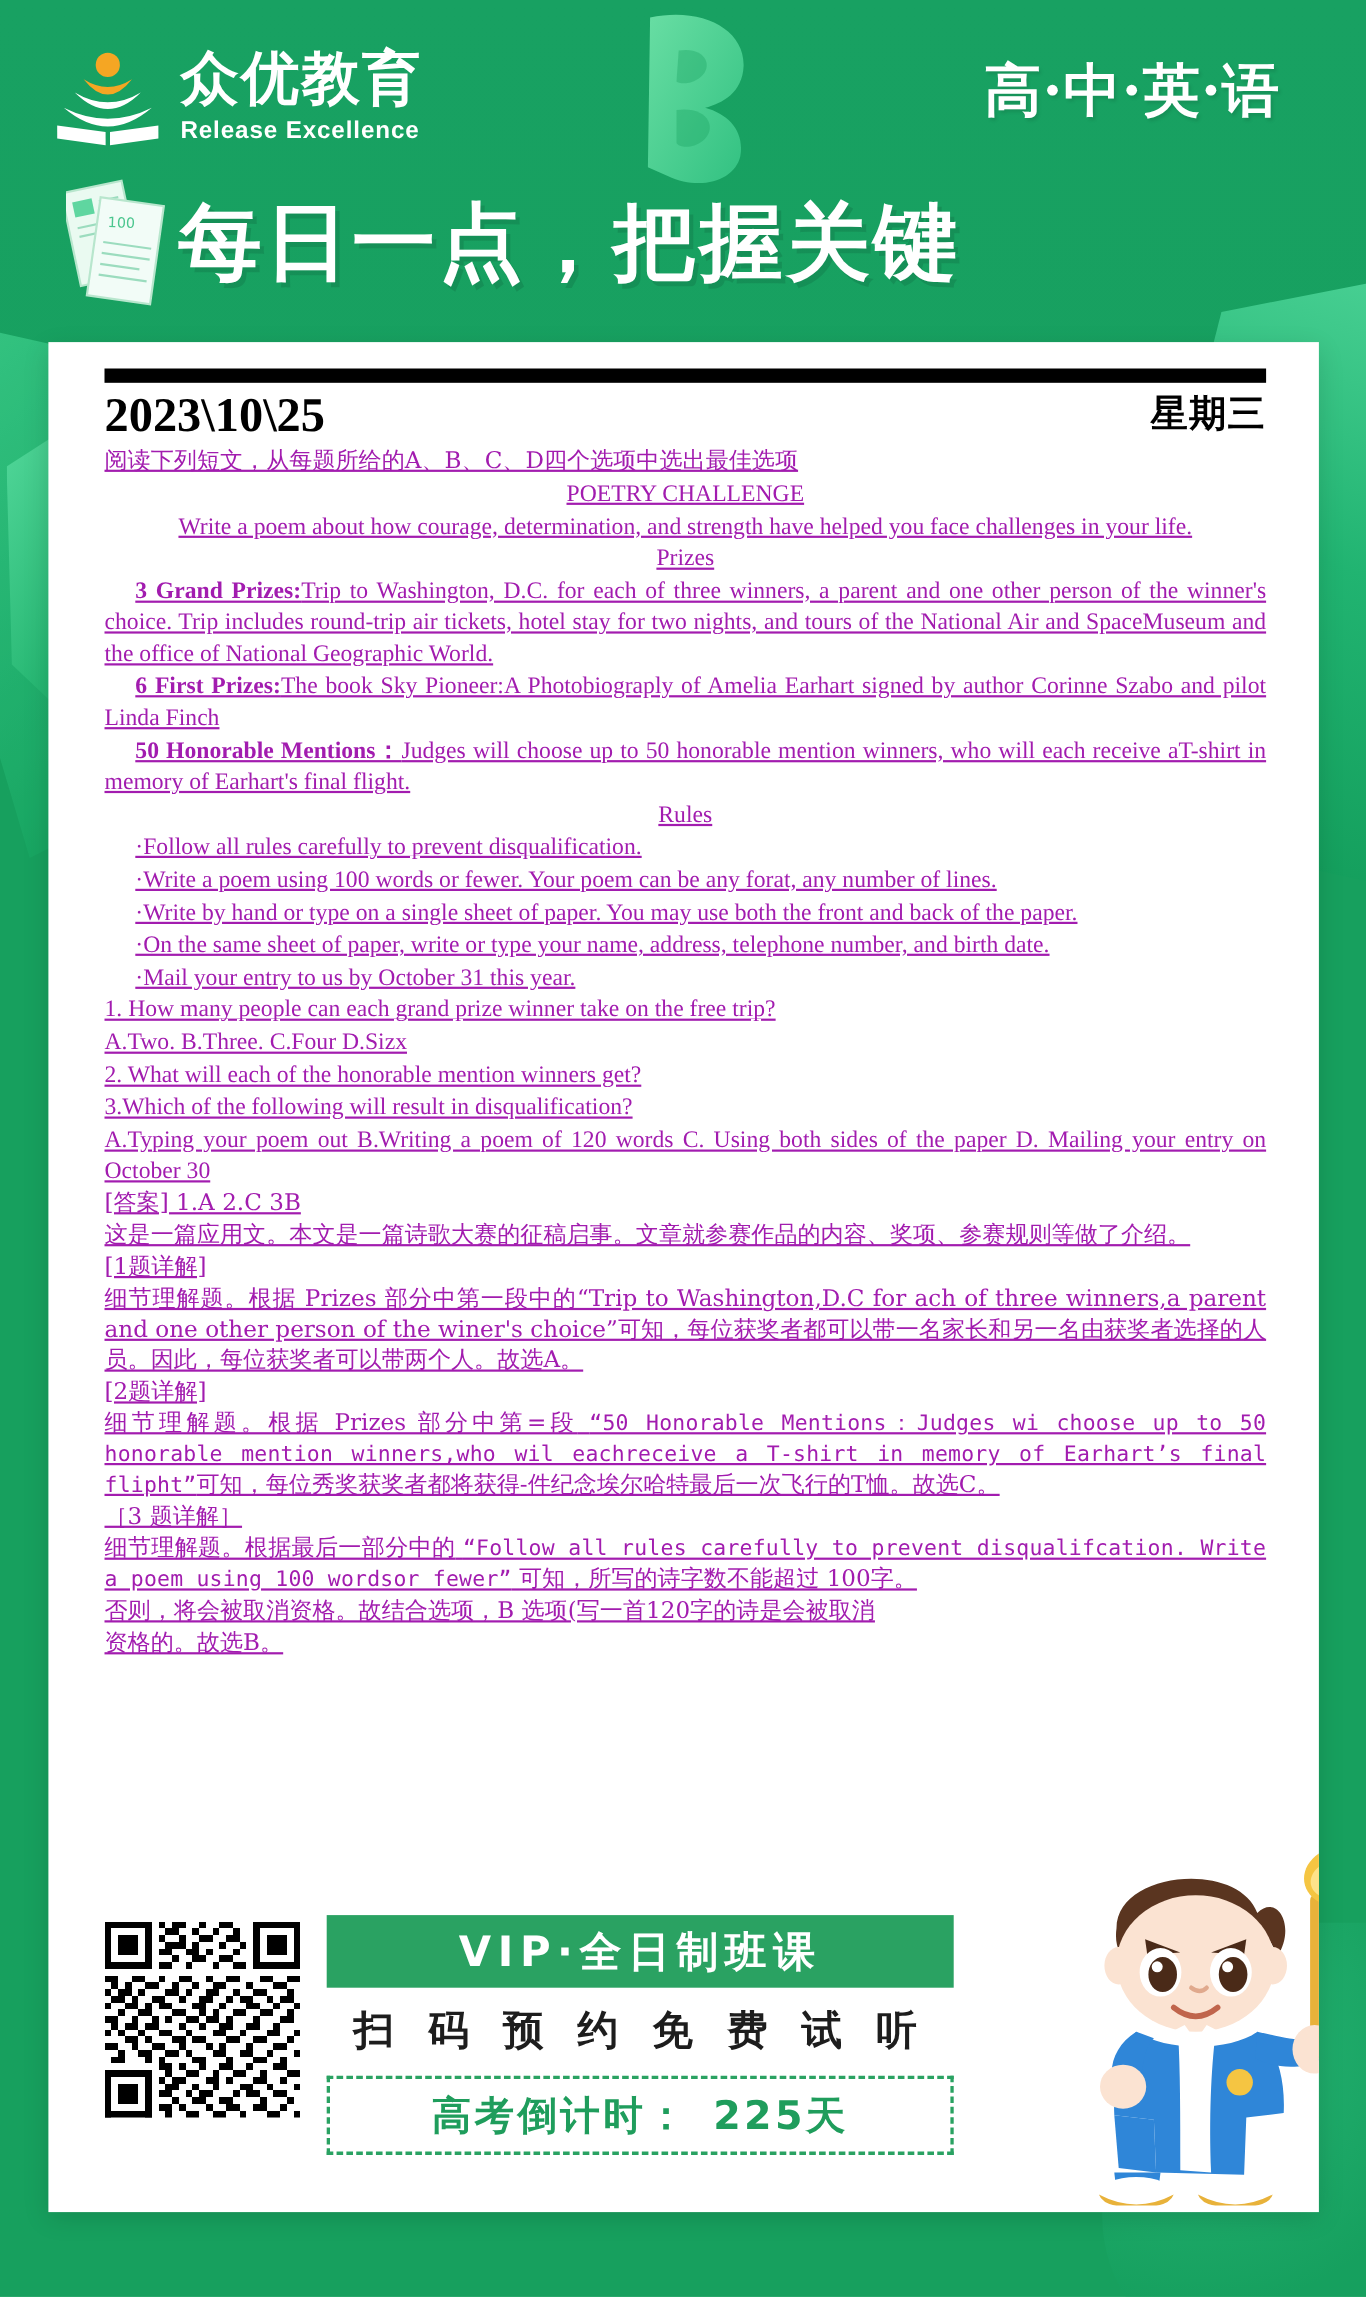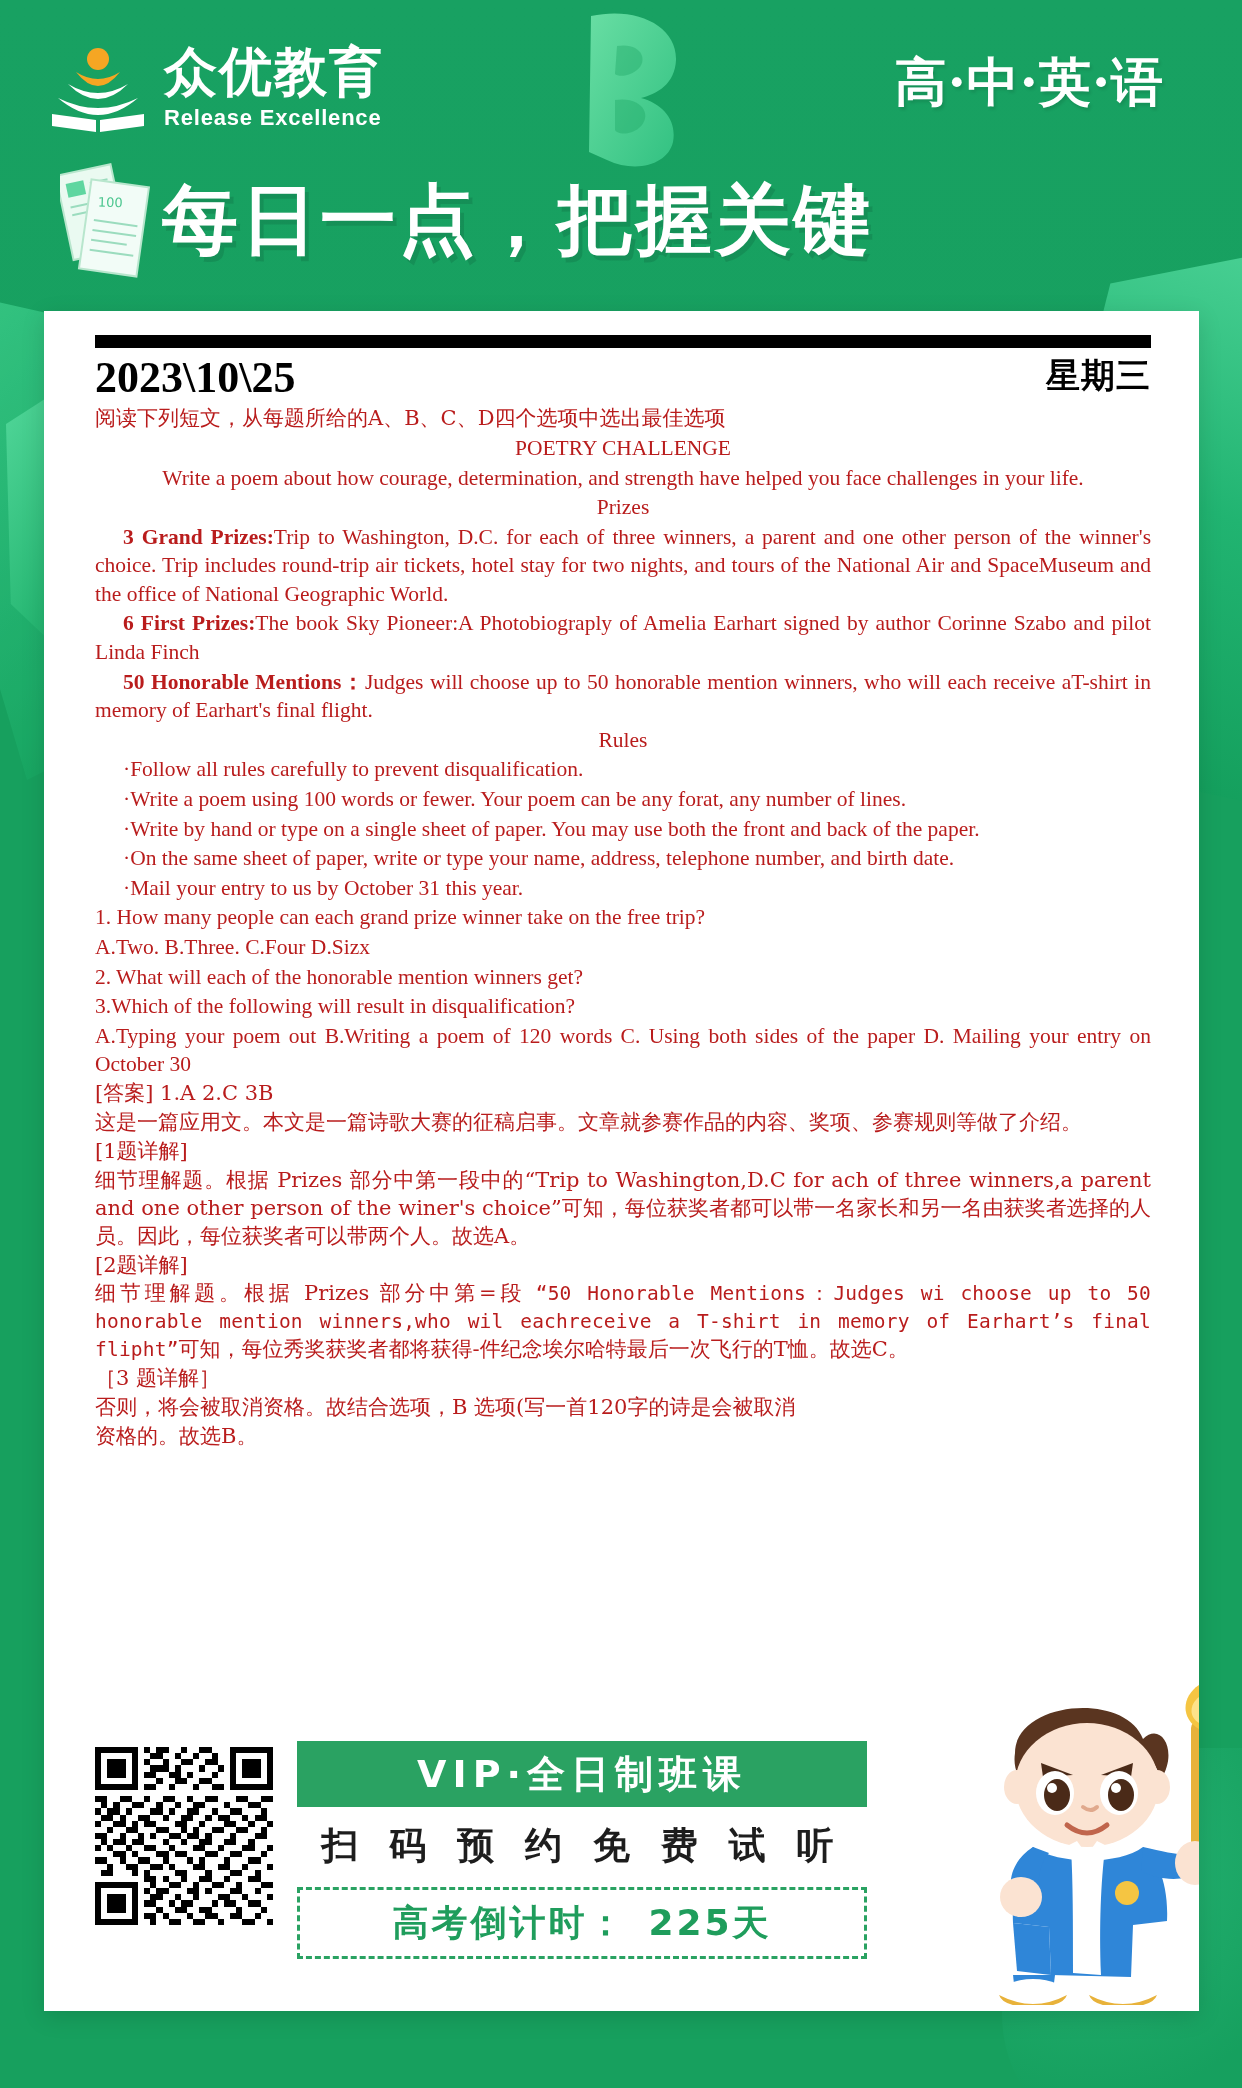--- a/index.html
+++ b/index.html
@@ -129,22 +129,23 @@
   .weekday {
     font-family: "DejaVu Serif", serif;
     font-weight: 700; font-size: 34px; color: #000; letter-spacing: 1px;
     padding-bottom: 4px;
   }
 
   .doc {
     font-family: "Liberation Serif", serif;
     font-size: 21.5px;
     line-height: 1.33;
-    color: #b91c1c;
+    color: #a21caf;
     padding: 2px 6px 0 6px;
+    text-decoration: underline;
   }
   .doc p { margin: 0 0 1px 0; }
   .p-cn { font-family: "DejaVu Serif", serif; font-size: 21px; }
   .center { text-align: center; }
   .indent { text-indent: 28px; }
   .b { font-weight: 700; }
   .mono {
     font-family: "DejaVu Sans Mono", monospace;
     font-size: 19.5px;
     letter-spacing: .2px;
@@ -310,20 +311,25 @@
       <p class="p-cn">[1题详解]</p>
       <p class="p-cn just">细节理解题。根据 Prizes 部分中第一段中的“Trip to Washington,D.C for ach of three winners,a parent and one other person of the winer's choice”可知，每位获奖者都可以带一名家长和另一名由获奖者选择的人员。因此，每位获奖者可以带两个人。故选A。</p>
 
       <p class="p-cn">[2题详解]</p>
       <p class="p-cn just">
         <span>细节理解题。根据 Prizes 部分中第=段</span>
         <span class="mono">“50 Honorable Mentions：Judges wi choose up to 50 honorable mention winners,who wil eachreceive a T-shirt in memory of Earhart’s final flipht”</span><span>可知，每位秀奖获奖者都将获得-件纪念埃尔哈特最后一次飞行的T恤。故选C。</span>
       </p>
 
       <p class="p-cn">［3 题详解］</p>
+      <p class="p-cn just">
+        <span>细节理解题。根据最后一部分中的</span>
+        <span class="mono">“Follow all rules carefully to prevent disqualifcation. Write a poem using 100 wordsor fewer”</span>
+        <span>可知，所写的诗字数不能超过 100字。</span>
+      </p>
       <p class="p-cn">否则，将会被取消资格。故结合选项，B 选项(写一首120字的诗是会被取消</p>
       <p class="p-cn">资格的。故选B。</p>
 
     </div>
 
     <div class="promo">
 
       <div class="qr">
         <svg width="178" height="178" viewBox="0 0 29 29" shape-rendering="crispEdges">
           <rect width="29" height="29" fill="#fff"></rect>

